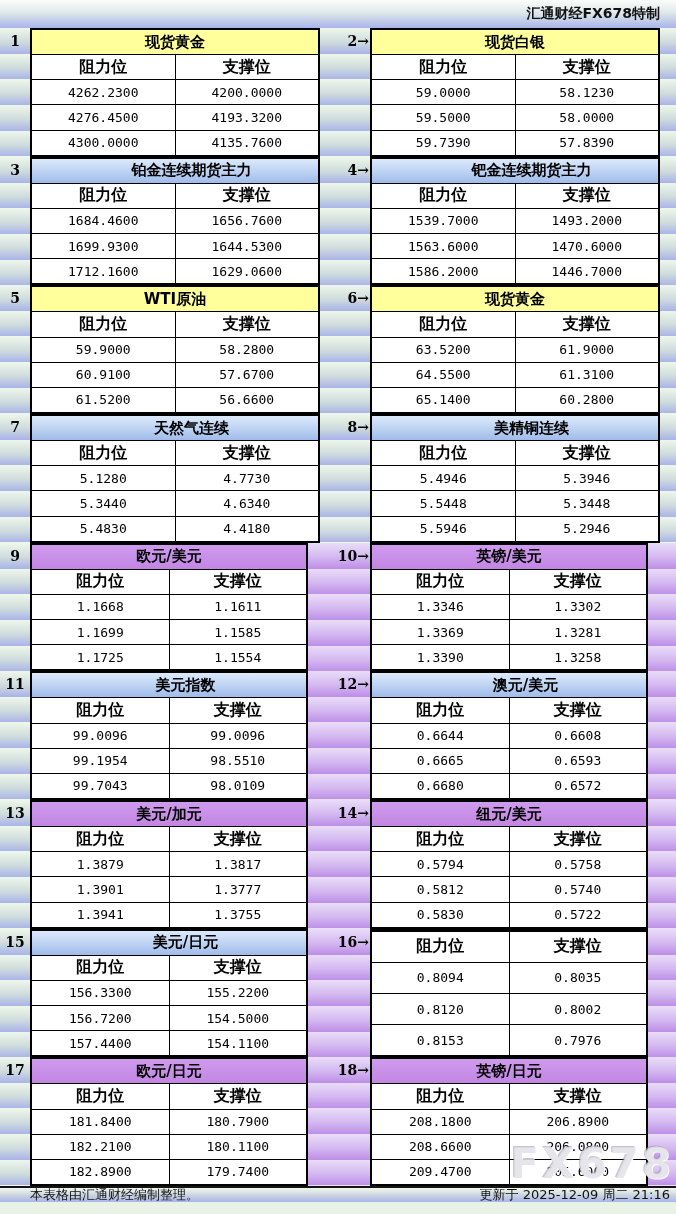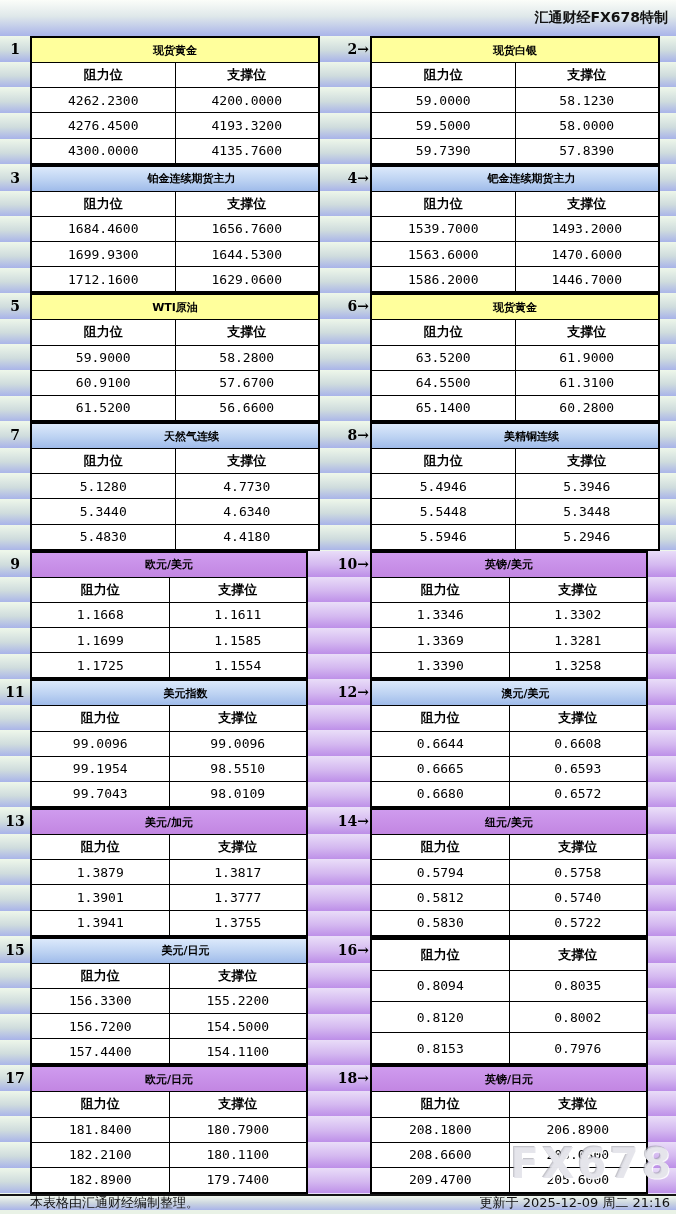--- a/index.html
+++ b/index.html
@@ -11,61 +11,61 @@
     overflow:hidden;
   }
   .stripe-green{
     background:repeating-linear-gradient(to bottom,#eef7ea 0px,#cfdcdd 14px,#a9b4e9 25.7px);
   }
   .stripe-purple{
     background:repeating-linear-gradient(to bottom,#e9ddf8 0px,#d4b8f0 14px,#bd8fe8 25.7px);
     padding-left:12px;
   }
   .topbar{
-    height:36px;
+    height:28px;
     background:linear-gradient(to bottom,#fbfdf9 0%,#dfe8ea 45%,#a9b4e9 100%);
     display:flex;align-items:center;justify-content:flex-end;
-    padding-right:8px;box-sizing:border-box;
+    padding-right:16px;box-sizing:border-box;
     font-size:14px;font-weight:600;color:#111;
   }
   .grid{display:flex;flex-direction:column;height:1158px;}
   .prow{flex:1;display:flex;}
   .numcol{flex:0 0 30px;}
   .gutter{flex:0 0 50px;display:flex;justify-content:flex-end;}
   .sliver{flex:0 0 16px;}
   .plabel{
     display:block;height:26px;line-height:26px;
     font-family:"DejaVu Serif","Liberation Serif",serif;
     font-weight:bold;font-size:14px;color:#000;
     text-align:center;width:100%;
   }
   .gutter .plabel{text-align:right;padding-right:1px;box-sizing:border-box;}
   .panel{
     flex:1;display:flex;flex-direction:column;
     border:2px solid #000;box-sizing:border-box;background:#000;
   }
   .ptitle{
     flex:0 0 24px;display:flex;align-items:center;justify-content:center;
-    font-size:11px;font-weight:bold;color:#000;
+    font-size:15px;font-weight:bold;color:#000;
   }
   .t-yellow{background:#ffff9c;}
   .t-blue{background:linear-gradient(to bottom,#dce9fb 0%,#bcd2f2 55%,#9fbbea 100%);padding-left:33px;}
   .t-purple{background:linear-gradient(to bottom,#cf9bee 0%,#c286e2 100%);}
   .pbody{
     flex:1;display:grid;grid-template-columns:1fr 1fr;grid-auto-rows:1fr;
     gap:1px;background:#000;border-top:1px solid #000;
   }
   .cell{
     background:#fff;display:flex;align-items:center;justify-content:center;
     font-family:"DejaVu Sans Mono","Liberation Mono",monospace;
     font-size:13px;color:#000;
   }
   .cell.hd{
     font-family:"DejaVu Sans","Liberation Sans",sans-serif;
-    font-size:13px;font-weight:bold;
+    font-size:16px;font-weight:bold;
   }
   .bottombar{
     height:16px;border-top:2px solid #141414;box-sizing:border-box;
     background:linear-gradient(to bottom,#f2f8ee 0%,#ccd6e0 50%,#a9b4e9 100%);
     display:flex;align-items:center;justify-content:space-between;
     padding:0 6px 0 30px;
     font-size:13px;color:#111;
   }
   .watermark{
     position:absolute;right:2px;bottom:26px;z-index:5;

